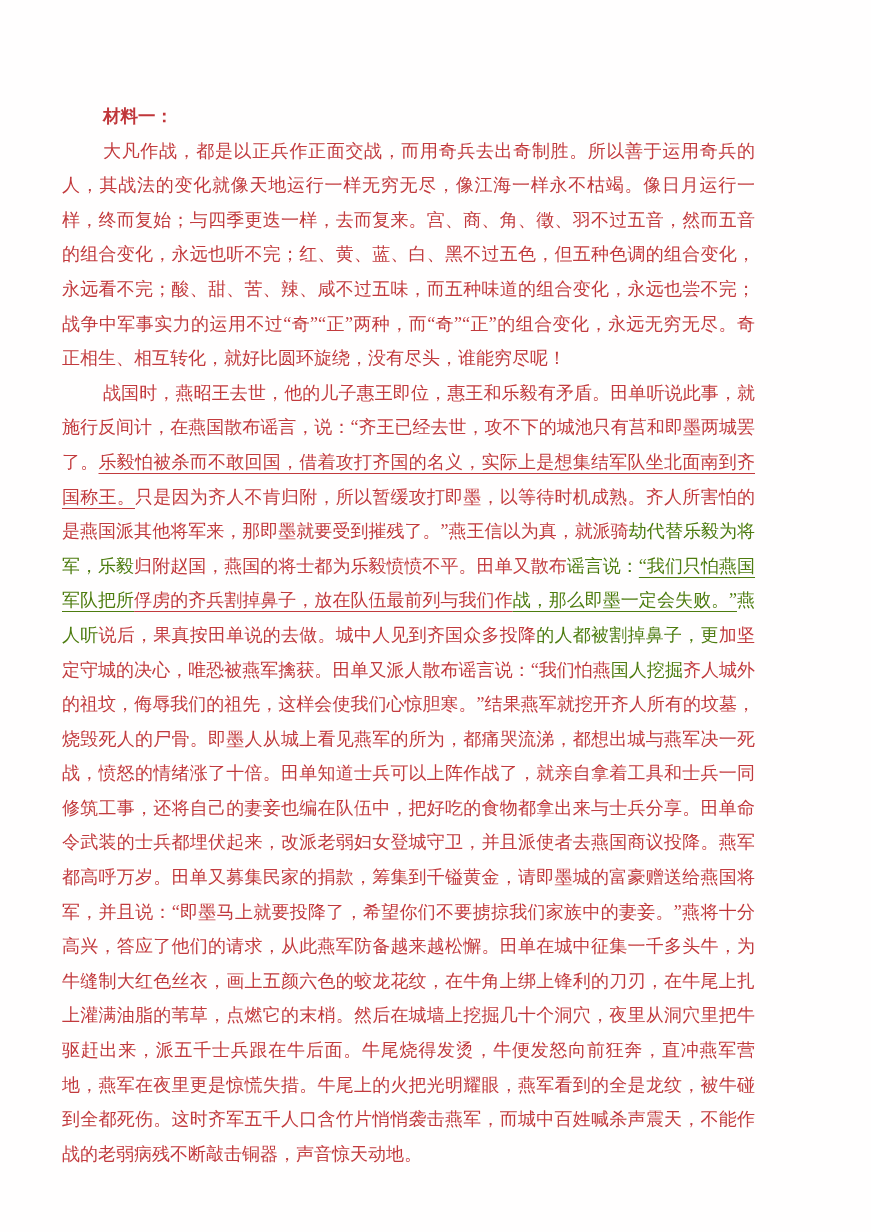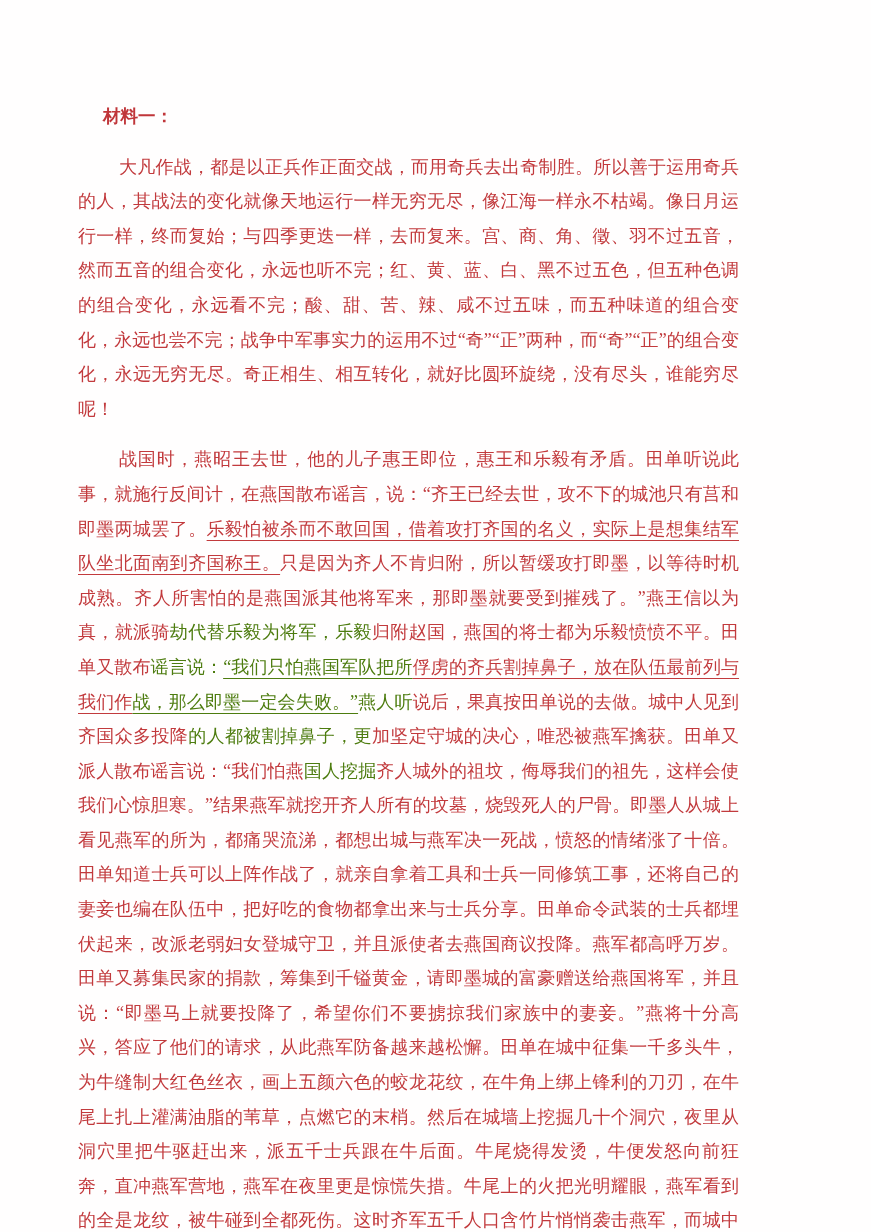--- a/index.html
+++ b/index.html
@@ -30,21 +30,21 @@
   .heading {
     margin: 0;
     font-family: "Liberation Sans", "DejaVu Sans", sans-serif;
     font-size: 17.5px;
     font-weight: bold;
     line-height: 34.6px;
     text-indent: 41px;
     color: #c0363a;
   }
   .para {
-    margin: 16px;
+    margin: 0;
     text-indent: 41px;
     text-align: justify;
     text-justify: inter-character;
     word-break: break-all;
   }
   .para span.u {
     text-decoration: underline;
     text-underline-offset: 5px;
     text-decoration-thickness: 1.4px;
   }

